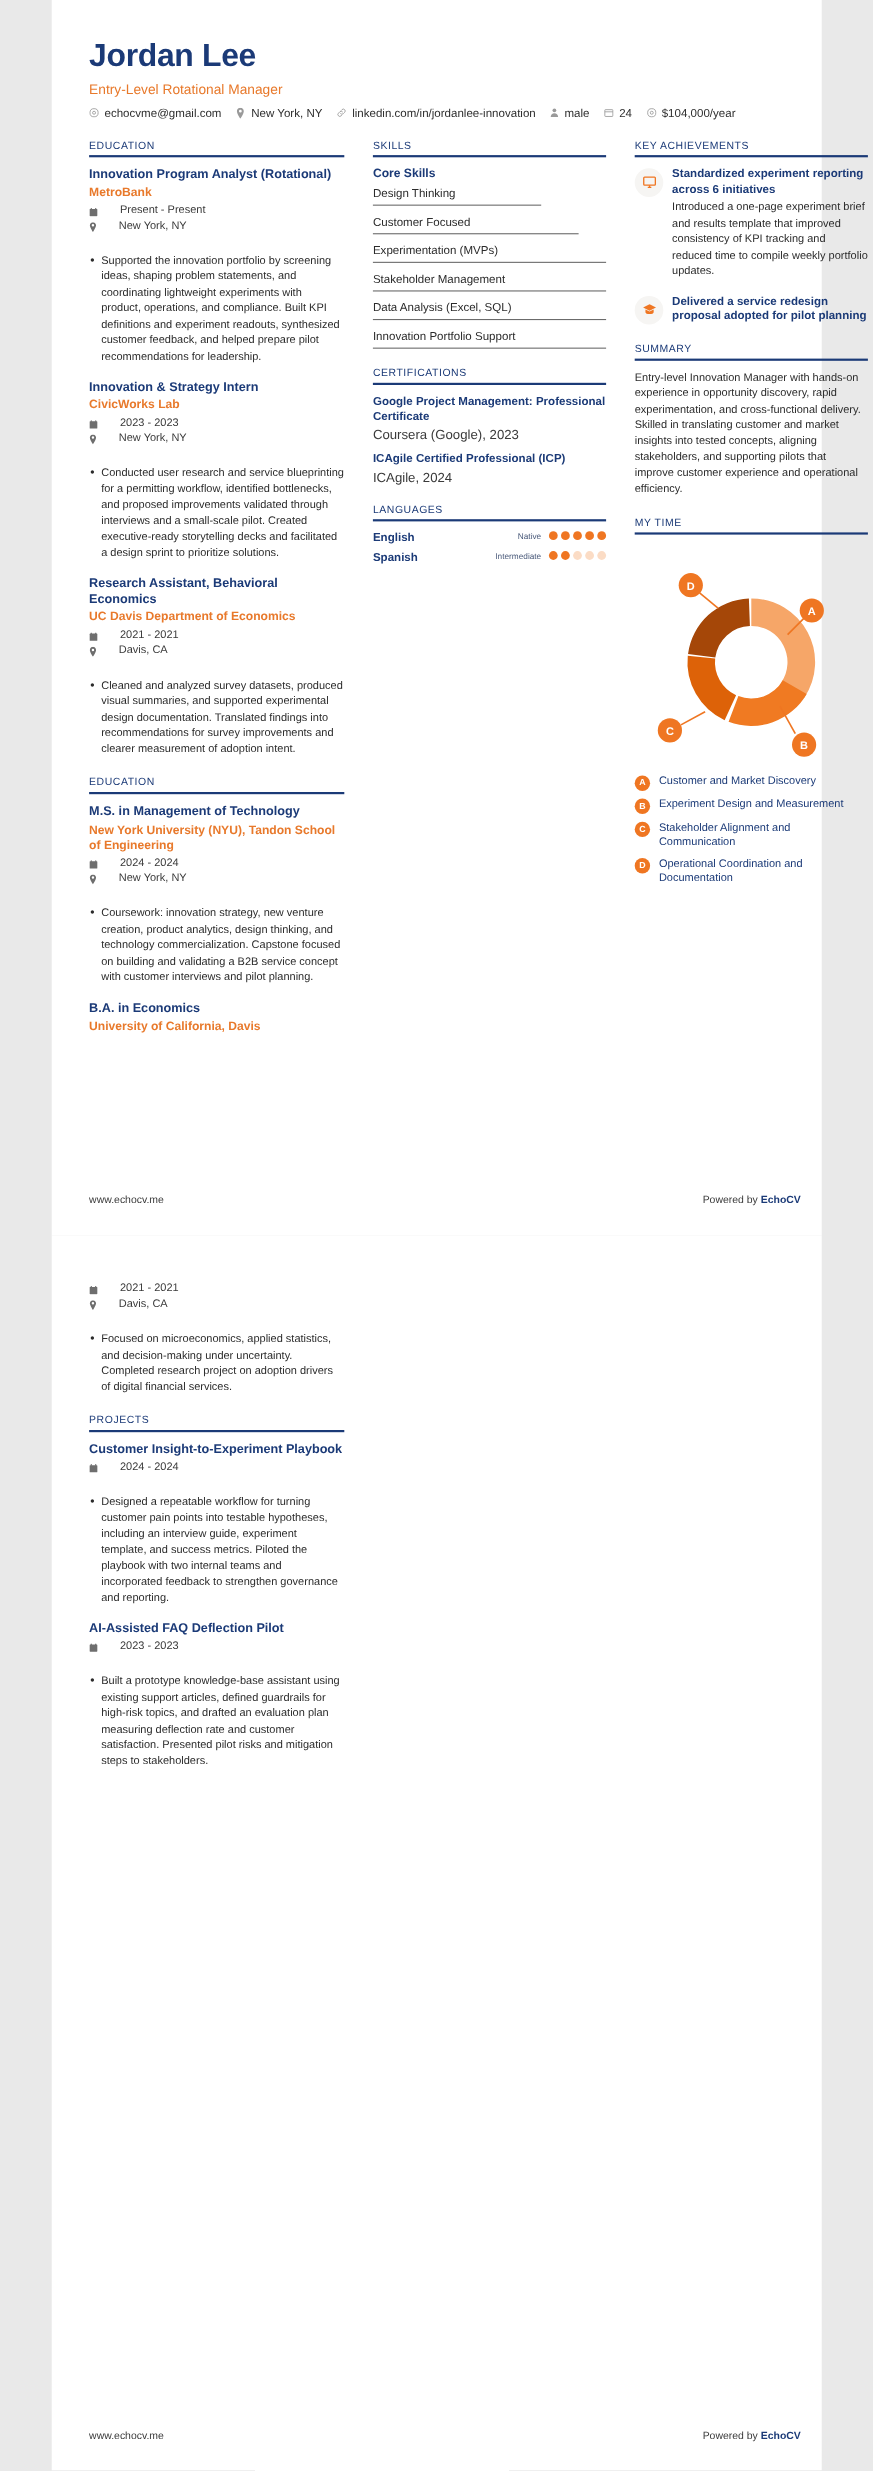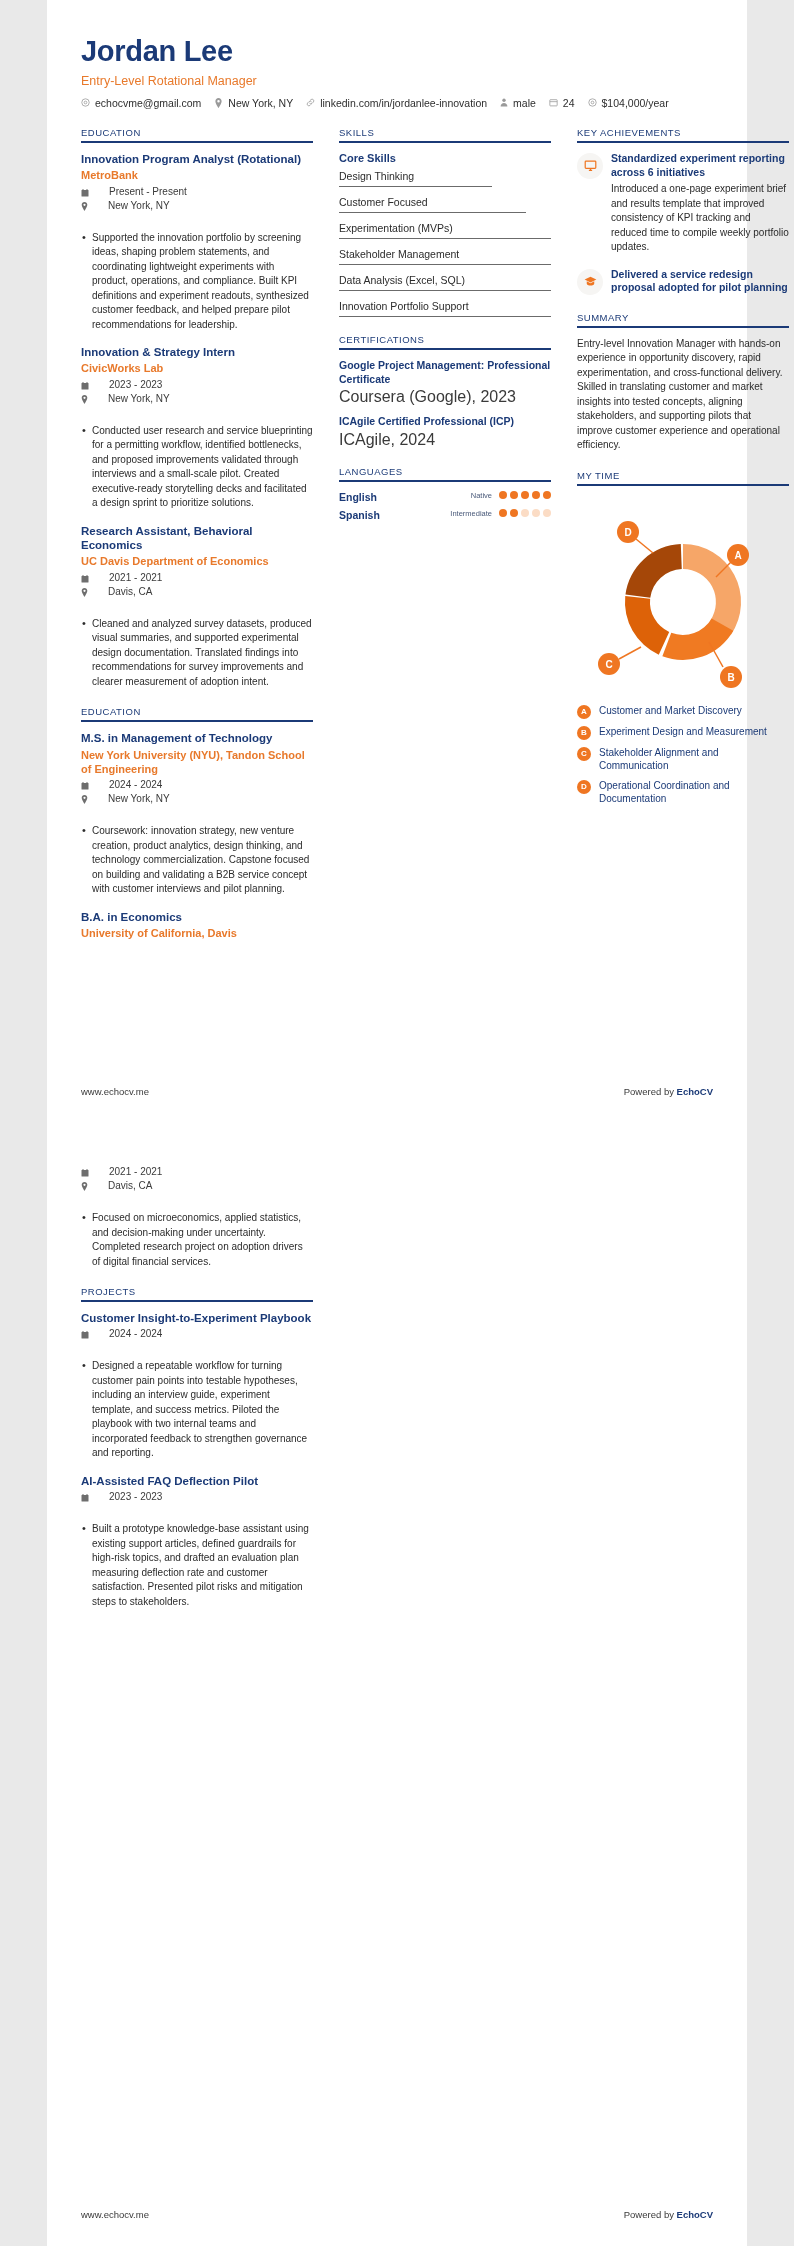--- a/index.html
+++ b/index.html
@@ -135,21 +135,21 @@
 
   
   .cert { margin-bottom: 9px; }
   .cert-name {
     font-size: 10.5px;
     font-weight: bold;
     color: #1b3a77;
     line-height: 1.3;
   }
   .cert-meta {
-    font-size: 16px;
+    font-size: 12px;
     color: #3a3a3a;
     margin-top: 2px;
   }
 
   
   .lang-row {
     display: flex;
     align-items: flex-start;
     margin-bottom: 6px;
   }
@@ -239,21 +239,21 @@
   .legend-label {
     font-size: 10px;
     color: #1b3a77;
     line-height: 1.35;
   }
 
   
   .footer {
     position: absolute;
     left: 34px;
-    right: 34px;
+    right: 19px;
     bottom: 26px;
     display: flex;
     justify-content: space-between;
     align-items: center;
     font-size: 9.5px;
     color: #3a3a3a;
   }
   .footer .brand { font-weight: normal; }
   .footer .brand b { color: #1b3a77; }
 </style>

